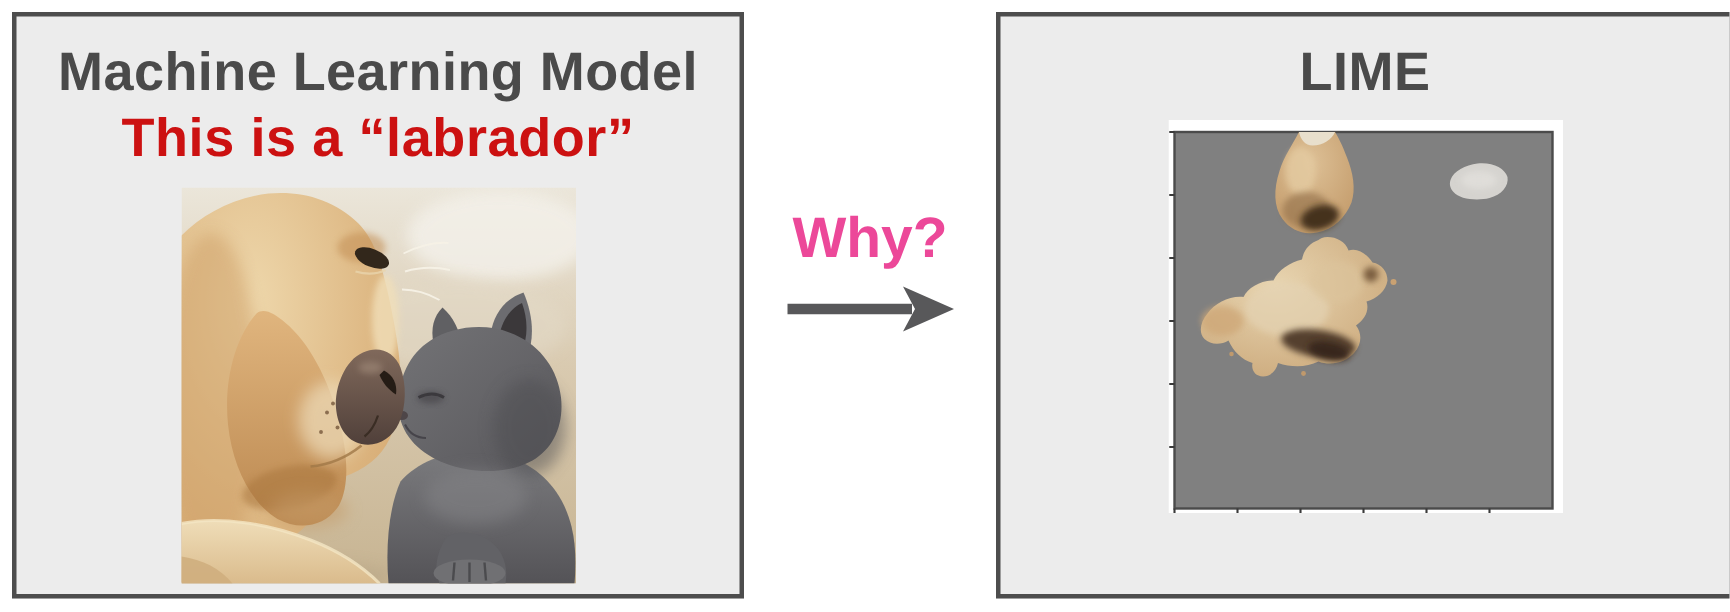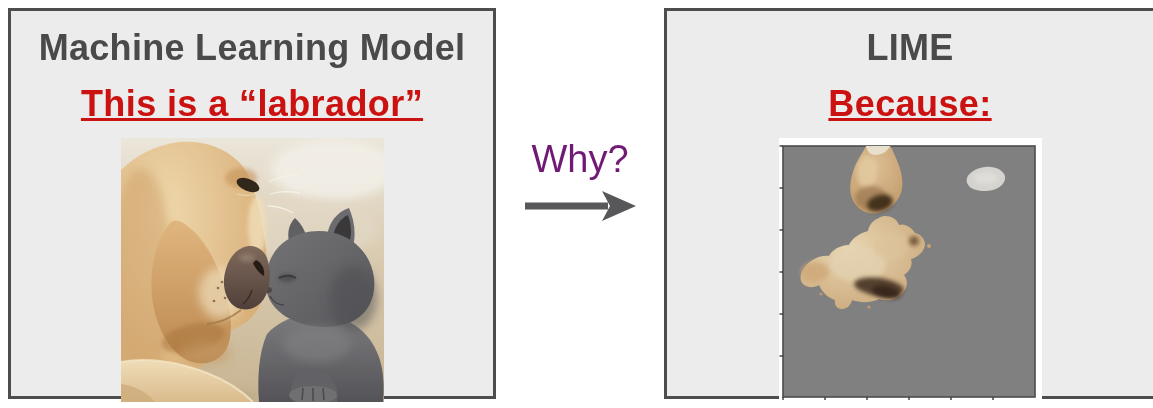--- a/index.html
+++ b/index.html
@@ -7,29 +7,29 @@
        font-family:"Liberation Sans", sans-serif;}
   .stage{position:relative;width:1153px;height:408px;background:#ffffff;padding-left:41px;}
 
   .panel{position:absolute;top:8px;height:391px;box-sizing:border-box;
          background:#ececec;border:3px solid #4d4d4d;text-align:center;}
   .panel-left{left:8px;width:488px;}
   .panel-right{left:664px;width:492px;}
 
   .panel h1{margin:15px 0 0 0;font-size:36px;line-height:44px;font-weight:bold;
             color:#4a4a4a;letter-spacing:.3px;}
-  .panel h2{margin:12px;font-size:36px;line-height:44px;font-weight:bold;
-            color:#cc1111;letter-spacing:.4px;text-decoration:underline;}
+  .panel h2{margin:0;font-size:36px;line-height:44px;font-weight:bold;
+            color:#cc1111;letter-spacing:.4px;}
 
   .photo-wrap{width:263px;height:264px;margin:11px auto 0 auto;}
   .figure-wrap{width:263px;height:262px;margin:10px auto 0 auto;}
   .photo-wrap svg,.figure-wrap svg{display:block;}
 
   .connector{position:absolute;left:496px;top:138px;width:168px;text-align:center;}
-  .why{font-size:38px;line-height:42px;font-weight:normal;color:#701a75;margin:0 0 8px 0;}
+  .why{font-size:38px;line-height:42px;font-weight:bold;color:#ec4899;margin:0 0 8px 0;}
   .arrow-svg{display:block;margin:0 auto;}
 </style>
 </head>
 <body>
 
 <div class="stage">
 
   <section class="panel panel-left">
     <h1>Machine Learning Model</h1>
     <h2>This is a “labrador”</h2>
@@ -138,21 +138,20 @@
   <div class="connector">
     <div class="why">Why?</div>
     <svg class="arrow-svg" width="112" height="36" viewBox="0 0 112 36">
       <line x1="1" y1="18" x2="84" y2="18" stroke="#58585a" stroke-width="7"></line>
       <polygon points="78,3 112,18 78,33 86,18" fill="#58585a"></polygon>
     </svg>
   </div>
 
   <section class="panel panel-right">
     <h1>LIME</h1>
-    <h2>Because:</h2>
 
     <div class="figure-wrap" role="img" aria-label="LIME explanation plot: superpixels of the dog's ear and snout shown in tan on a gray background with a small light-gray patch at top right">
       <svg width="263" height="262" viewBox="0 0 263 262">
         <defs>
           <radialGradient id="gBlob" cx="0.4" cy="0.35" r="0.9">
             <stop offset="0" stop-color="#e8d5b1"></stop>
             <stop offset="1" stop-color="#c59f6f"></stop>
           </radialGradient>
           <radialGradient id="gEarBlob" cx="0.45" cy="0.3" r="0.95">
             <stop offset="0" stop-color="#ddc096"></stop>

